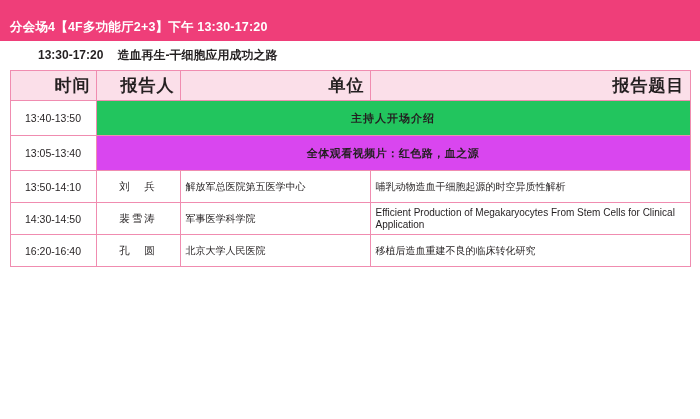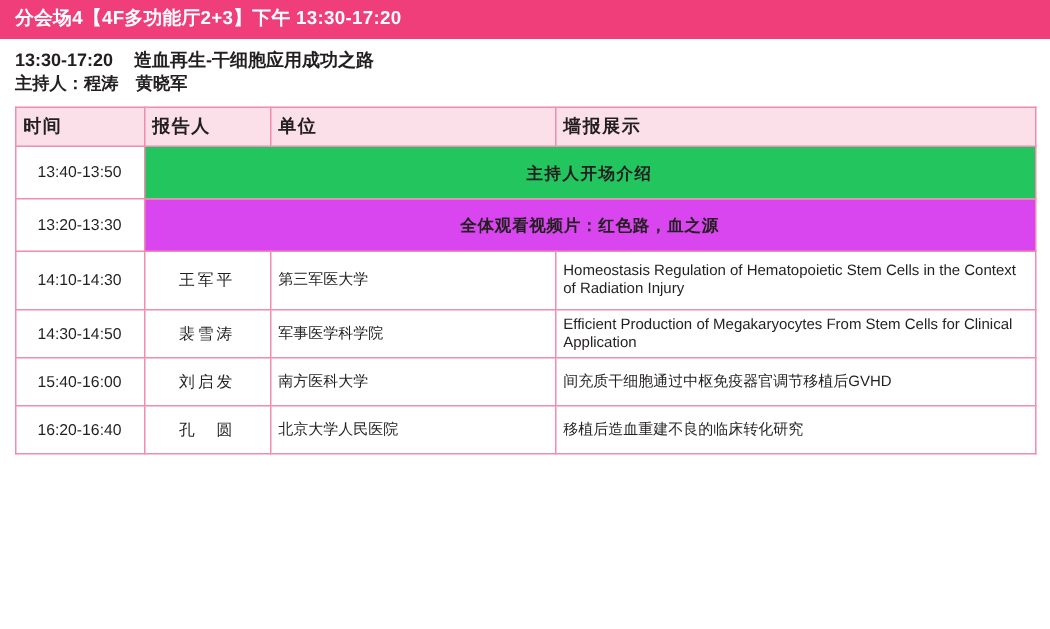--- a/index.html
+++ b/index.html
@@ -19,35 +19,36 @@
     height: 419px;
     position: relative;
     box-sizing: border-box;
   }
   
   .banner {
     background: #ef3e79;
     color: #ffffff;
     font-size: 12.5px;
     font-weight: bold;
-    padding: 5px 10px 6px 10px;
+    padding: 20px 10px 6px 10px;
     letter-spacing: 0.2px;
     line-height: 15px;
     white-space: nowrap;
   }
   
   .session {
     padding: 6px 10px 4px 10px;
   }
   .session-line1 {
     font-size: 12px;
     font-weight: bold;
     color: #231f20;
     line-height: 16px;
     white-space: nowrap;
+    margin-left: 28px;
   }
   .session-line1 .time {
     color: #231f20;
   }
   .session-line1 .title {
     color: #231f20;
     margin-left: 14px;
   }
   .session-line2 {
     font-size: 11.5px;
@@ -72,23 +73,23 @@
   table.agenda col.c-title { width: 320px; }
 
   table.agenda th, table.agenda td {
     border: 1px solid #f08cb0;
     padding: 3px 5px;
     vertical-align: middle;
   }
   table.agenda thead th {
     background: #fbdfe9;
     color: #231f20;
-    font-size: 12px;
+    font-size: 17px;
     font-weight: bold;
-    text-align: left;
+    text-align: right;
     height: 19px;
     letter-spacing: 1px;
   }
   td.time {
     text-align: center;
     font-size: 10.5px;
     white-space: nowrap;
   }
   td.speaker {
     text-align: center;
@@ -129,66 +130,57 @@
 <body>
 
 <div class="page">
 
   <div class="banner">分会场4【4F多功能厅2+3】下午 13:30-17:20</div>
 
   <div class="session">
     <div class="session-line1">
       <span class="time">13:30-17:20</span><span class="title">造血再生-干细胞应用成功之路</span>
     </div>
-    <div class="session-line2">
-      <span>主持人：</span><span>程涛　黄晓军</span>
-    </div>
   </div>
 
   <table class="agenda">
     <colgroup>
       <col class="c-time">
         <col class="c-spk">
         <col class="c-org">
         <col class="c-title">
     </colgroup>
     <thead>
       <tr>
         <th>时间</th>
         <th>报告人</th>
         <th>单位</th>
-        <th>墙报展示</th>
+        <th>报告题目</th>
       </tr>
     </thead>
     <tbody>
       <tr class="row-tall">
         <td class="time">13:40-13:50</td>
         <td class="full" colspan="3">主持人开场介绍</td>
       </tr>
       <tr class="row-tall">
-        <td class="time">13:20-13:30</td>
+        <td class="time">13:05-13:40</td>
         <td class="full-white" colspan="3">全体观看视频片：红色路，血之源</td>
       </tr>
-      <tr class="row-two">
-        <td class="time">14:10-14:30</td>
-        <td class="speaker">王军平</td>
-        <td class="org">第三军医大学</td>
-        <td class="talk">Homeostasis Regulation of Hematopoietic Stem Cells in the Context of Radiation Injury</td>
+      <tr class="row-std">
+        <td class="time">13:50-14:10</td>
+        <td class="speaker">刘　兵</td>
+        <td class="org">解放军总医院第五医学中心</td>
+        <td class="talk">哺乳动物造血干细胞起源的时空异质性解析</td>
       </tr>
       <tr class="row-std">
         <td class="time">14:30-14:50</td>
         <td class="speaker">裴雪涛</td>
         <td class="org">军事医学科学院</td>
         <td class="talk">Efficient Production of Megakaryocytes From Stem Cells for Clinical Application</td>
-      </tr>
-      <tr class="row-std">
-        <td class="time">15:40-16:00</td>
-        <td class="speaker">刘启发</td>
-        <td class="org">南方医科大学</td>
-        <td class="talk">间充质干细胞通过中枢免疫器官调节移植后GVHD</td>
       </tr>
       <tr class="row-std">
         <td class="time">16:20-16:40</td>
         <td class="speaker">孔　圆</td>
         <td class="org">北京大学人民医院</td>
         <td class="talk">移植后造血重建不良的临床转化研究</td>
       </tr>
 
     </tbody>
   </table>

